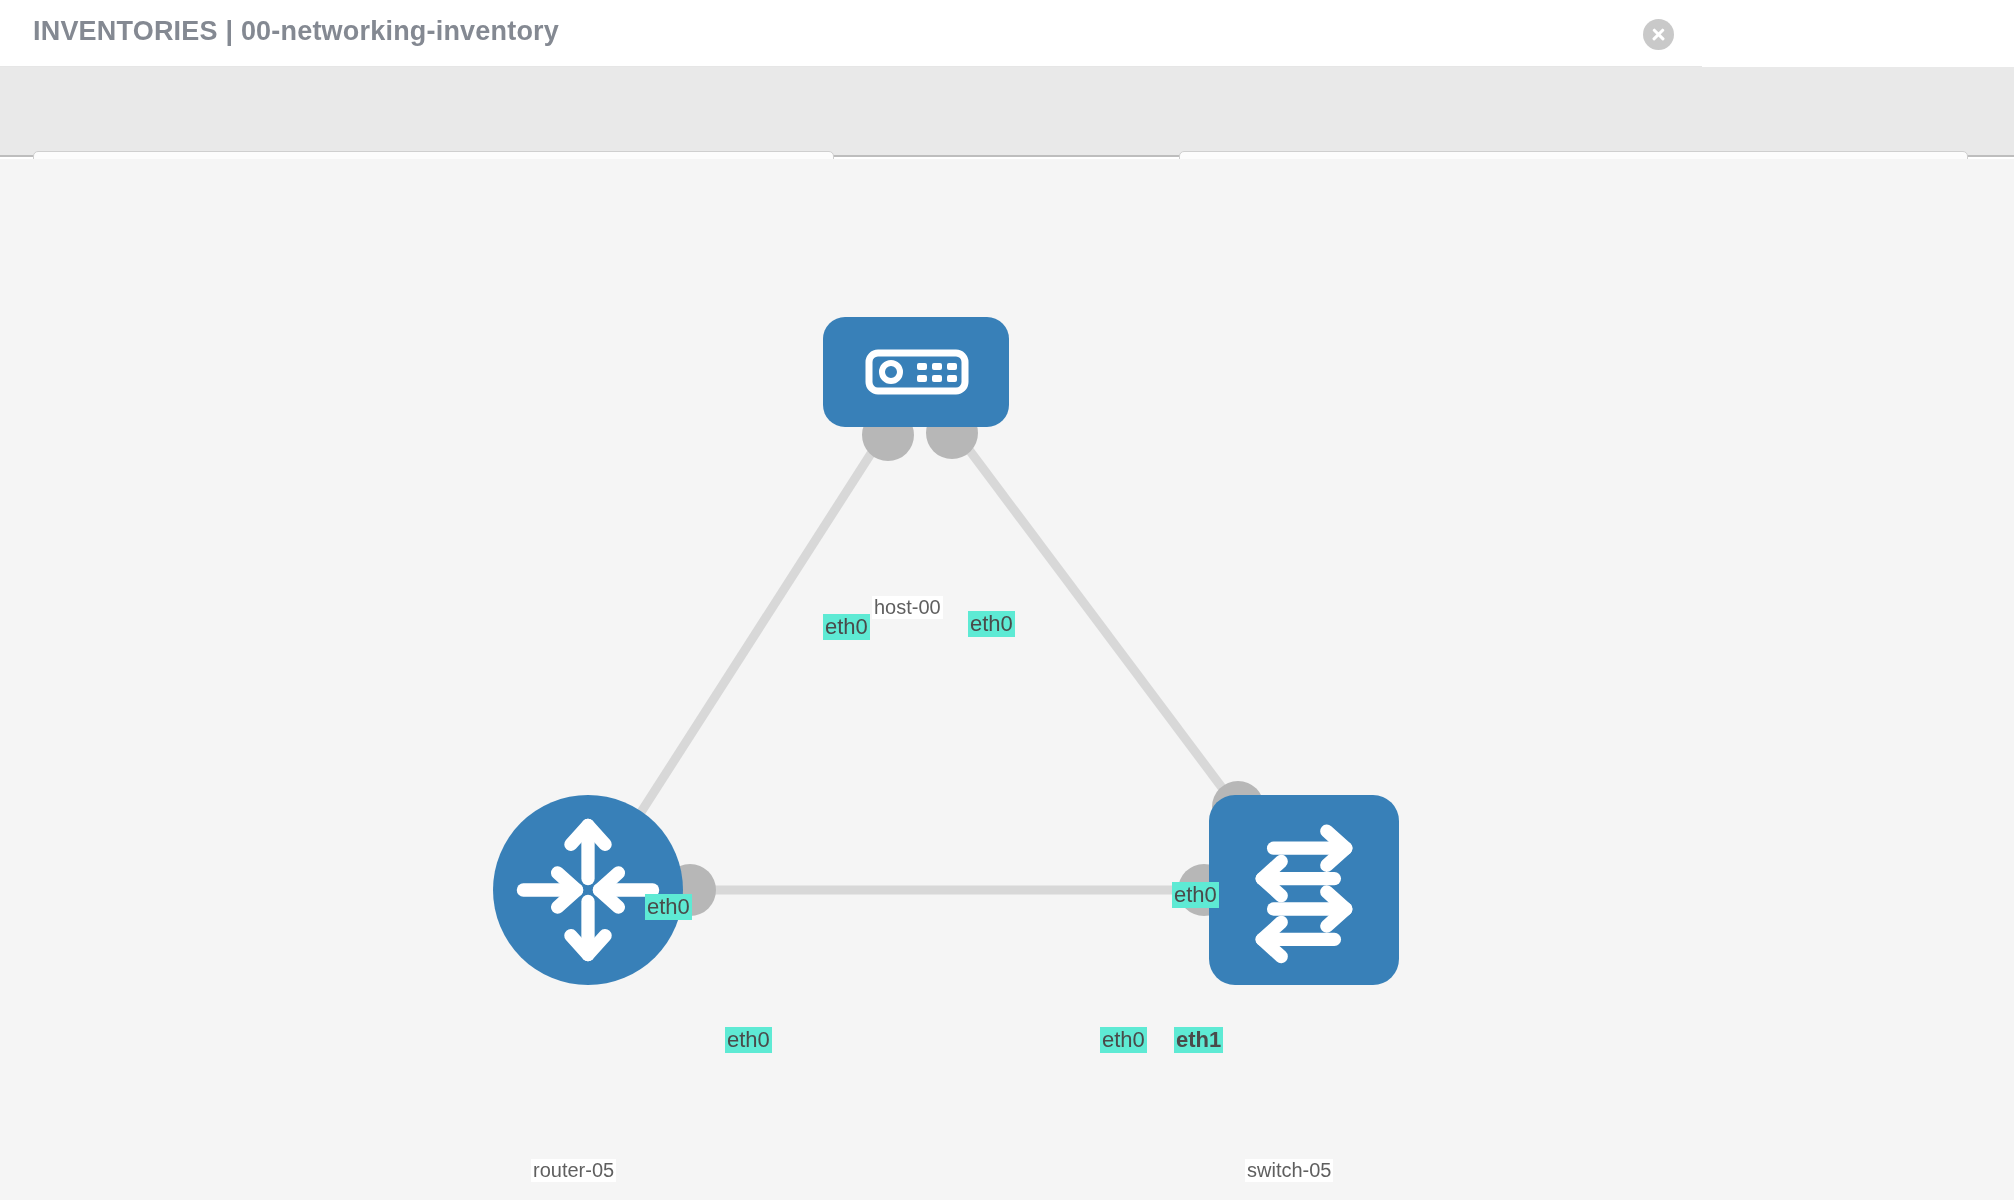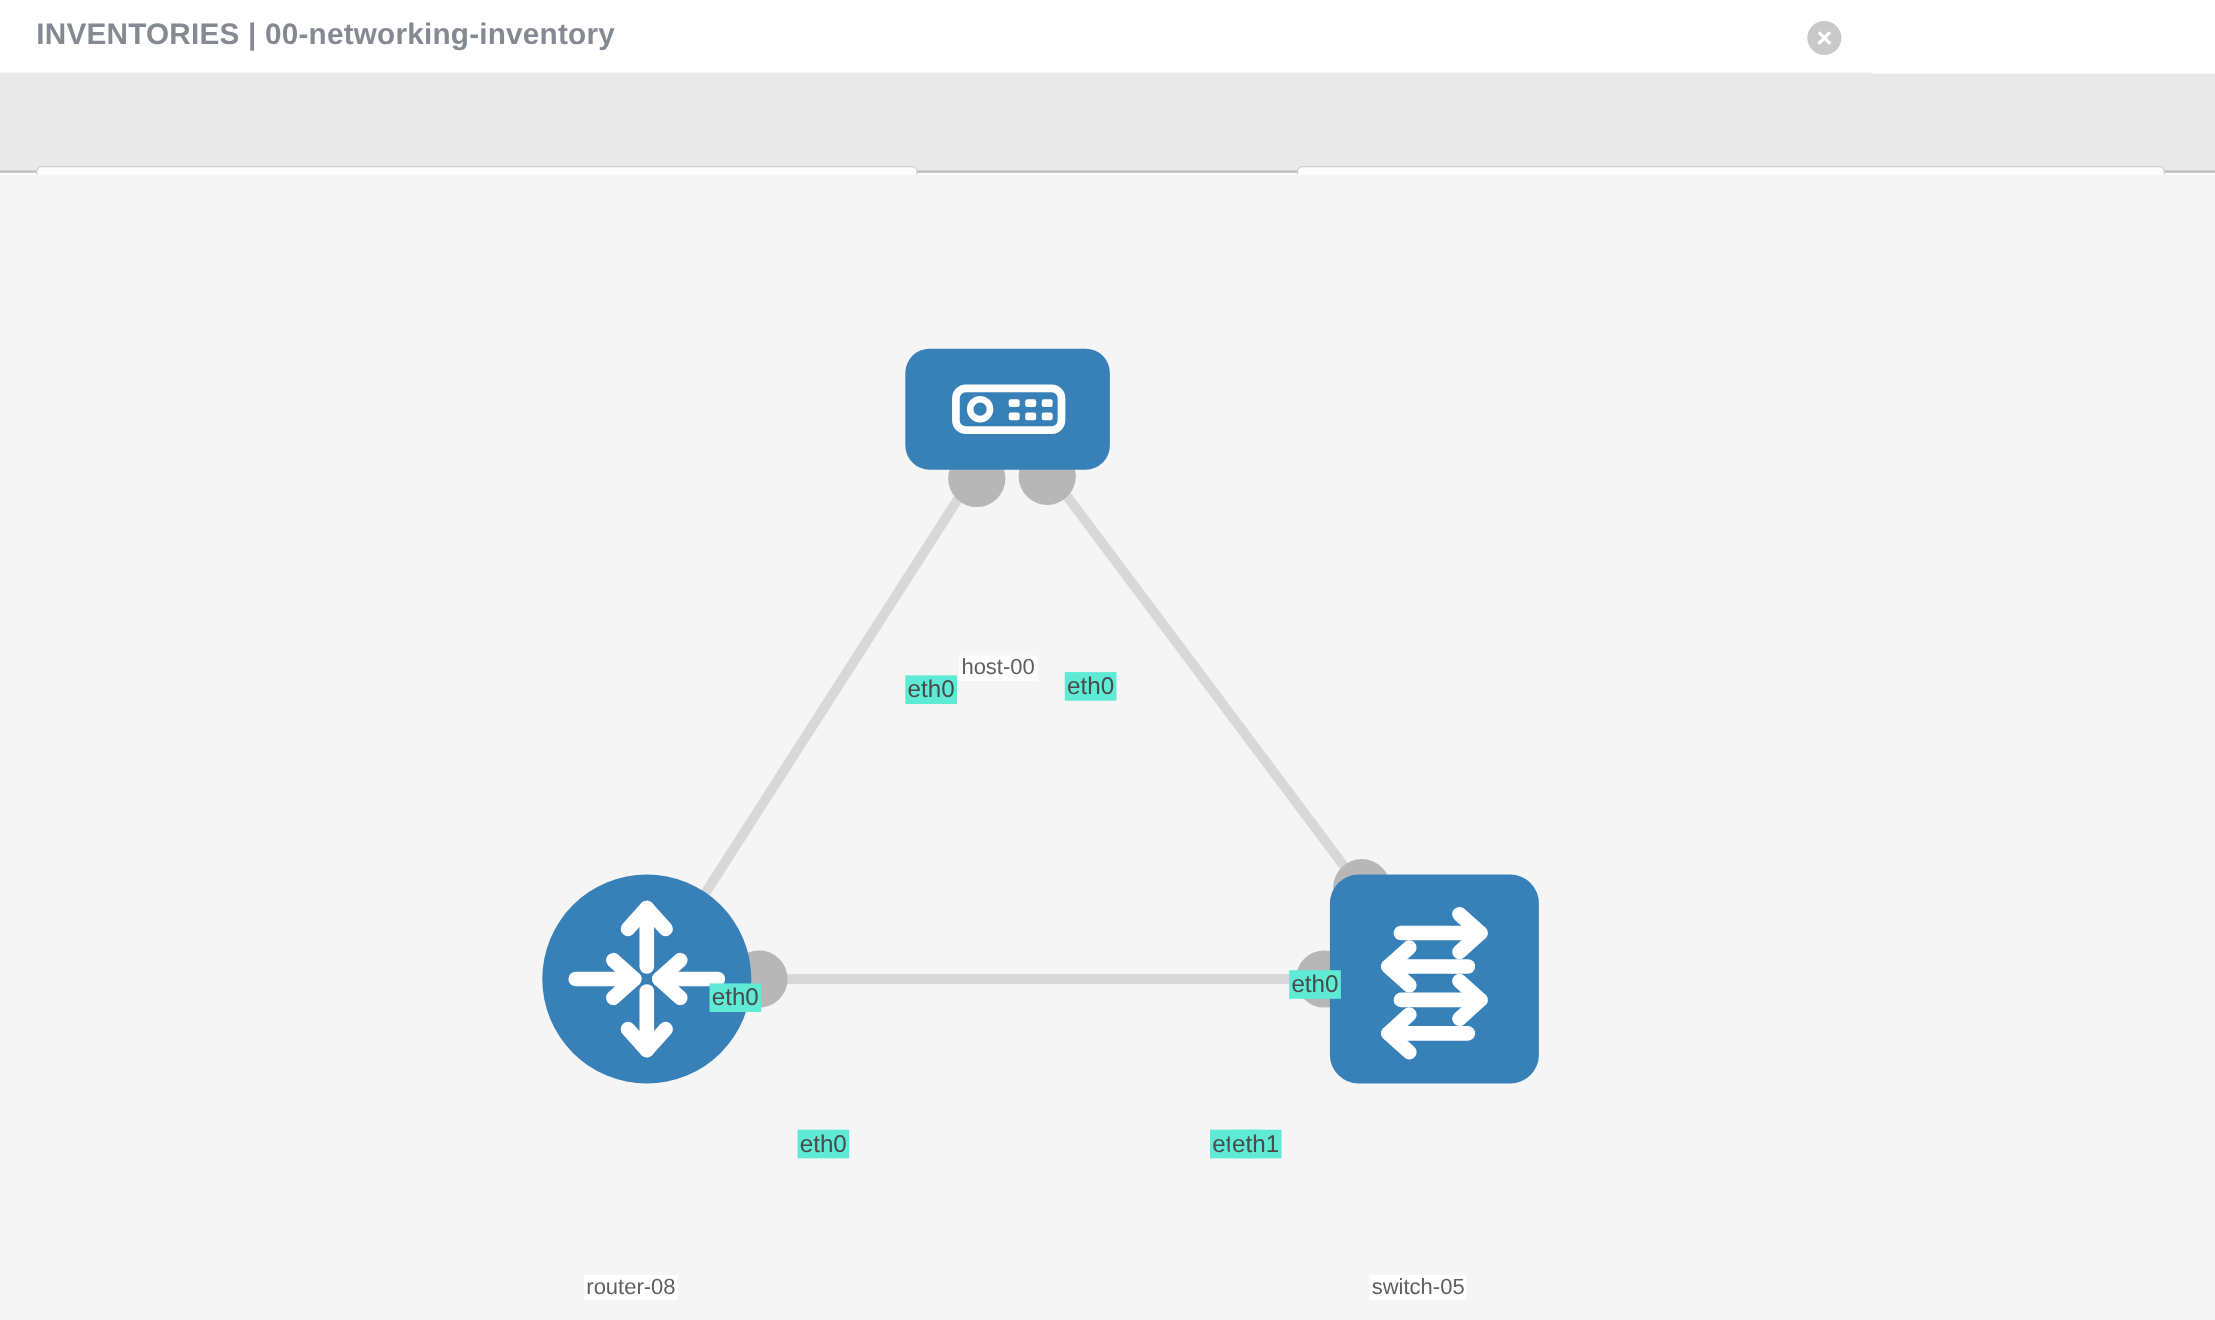--- a/index.html
+++ b/index.html
@@ -162,21 +162,21 @@
     background: #5eead4;
     white-space: nowrap;
     padding: 0 2px;
   }
   #edge-label-host-left   { left: 823px; top: 455px; }
   #edge-label-host-right  { left: 968px; top: 452px; }
   #edge-label-router-up   { left: 645px; top: 735px; }
   #edge-label-switch-up   { left: 1172px; top: 723px; }
   #edge-label-router-side { left: 725px; top: 868px; }
   #edge-label-switch-a    { left: 1100px; top: 868px; }
-  #edge-label-switch-b    { left: 1118px; top: 868px; }
+  #edge-label-switch-b    { left: 1174px; top: 868px; font-weight: bold; }
 </style>
 </head>
 <body>
 
 <div id="app">
 
   <div class="header">
     <div class="header-title">INVENTORIES | 00-networking-inventory</div>
     <div class="close-btn"></div>
   </div>
@@ -267,21 +267,21 @@
           <polyline points="38,35 28,44 38,53"></polyline>
           <line x1="34" y1="60" x2="72" y2="60"></line>
           <polyline points="62,51 72,60 62,69"></polyline>
           <line x1="66" y1="76" x2="28" y2="76"></line>
           <polyline points="38,67 28,76 38,85"></polyline>
         </g>
       </svg>
     </div>
 
     <div class="node-label" id="host-label">host-00</div>
-    <div class="node-label" id="router-label">router-08</div>
+    <div class="node-label" id="router-label">router-05</div>
     <div class="node-label" id="switch-label">switch-05</div>
 
     <div class="edge-label" id="edge-label-host-left">eth0</div>
     <div class="edge-label" id="edge-label-host-right">eth0</div>
     <div class="edge-label" id="edge-label-router-up">eth0</div>
     <div class="edge-label" id="edge-label-switch-up">eth0</div>
     <div class="edge-label" id="edge-label-router-side">eth0</div>
     <div class="edge-label" id="edge-label-switch-a">eth0</div>
     <div class="edge-label" id="edge-label-switch-b">eth1</div>
 

